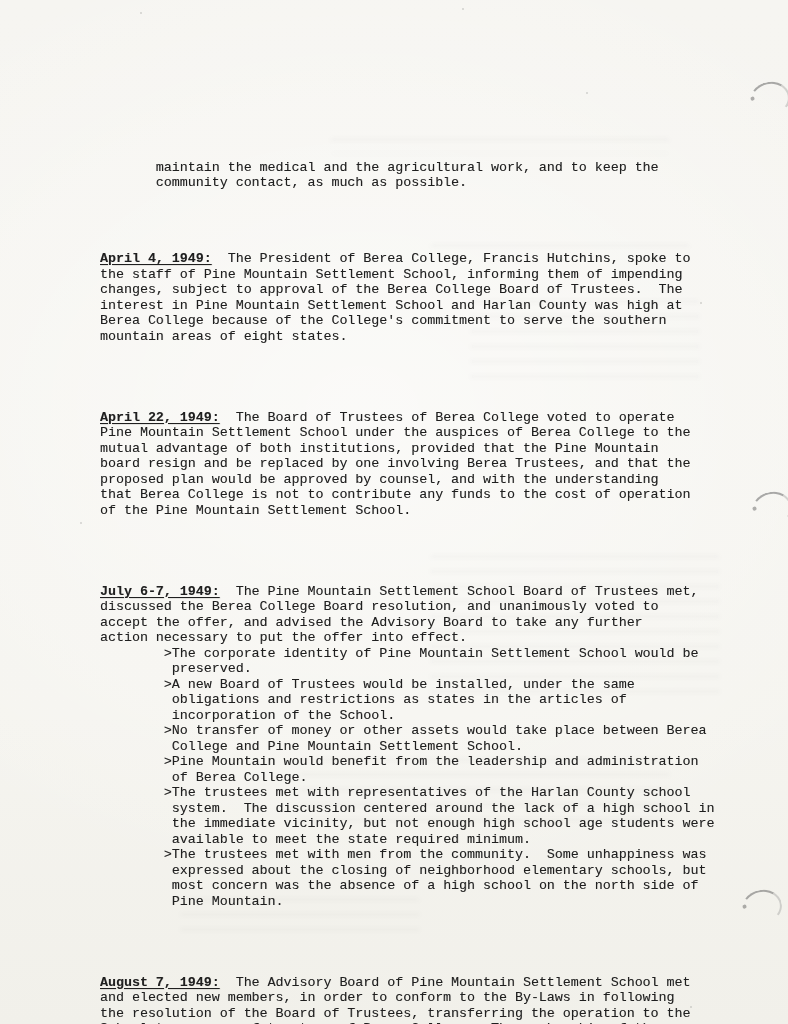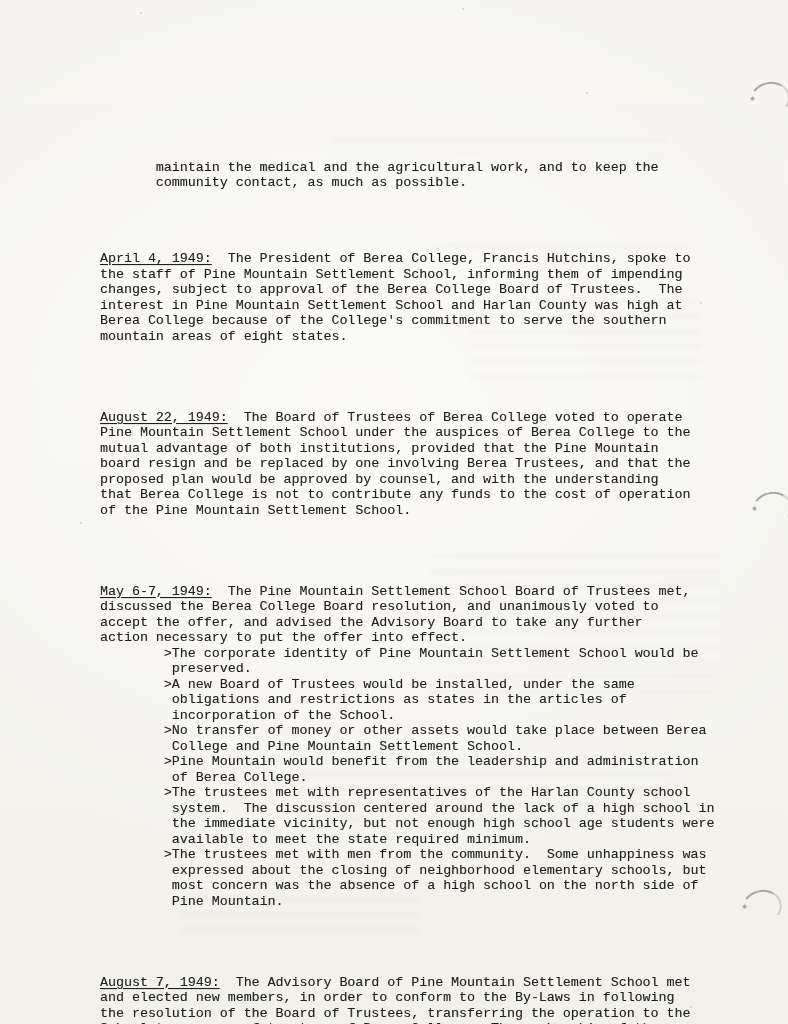--- a/index.html
+++ b/index.html
@@ -23,21 +23,21 @@
     left: 100px; top: 113px;
     width: 660px;
     font-size: 13.3px;
     line-height: 15.5px;
     color: #1f1f1f;
     white-space: pre-wrap;
     text-shadow: 0.3px 0.3px 0 rgba(40,40,40,0.35);
   }
   .cont  { margin: 0 0 14px 0; }
   .entry { margin: 0 0 19px 0; }
-  .date  { text-decoration: underline; text-underline-offset: 2px; }
+  .date  { text-decoration: underline; text-underline-offset: 2px; font-weight: bold; }
   
   .watermark {
     position: absolute;
     left: 444px; top: 961px;
     font-family: "Liberation Sans", sans-serif;
     font-size: 18px; line-height: 22px;
     letter-spacing: 0.4px;
     color: #b3b3b3;
   }
   
@@ -93,29 +93,29 @@
     <p class="cont">       maintain the medical and the agricultural work, and to keep the
        community contact, as much as possible.</p>
 
     <p class="entry"><span class="date">April 4, 1949:</span><span class="body">  The President of Berea College, Francis Hutchins, spoke to
 the staff of Pine Mountain Settlement School, informing them of impending
 changes, subject to approval of the Berea College Board of Trustees.  The
 interest in Pine Mountain Settlement School and Harlan County was high at
 Berea College because of the College's commitment to serve the southern
 mountain areas of eight states.</span></p>
 
-    <p class="entry"><span class="date">August 22, 1949:</span><span class="body">  The Board of Trustees of Berea College voted to operate
+    <p class="entry"><span class="date">April 22, 1949:</span><span class="body">  The Board of Trustees of Berea College voted to operate
 Pine Mountain Settlement School under the auspices of Berea College to the
 mutual advantage of both institutions, provided that the Pine Mountain
 board resign and be replaced by one involving Berea Trustees, and that the
 proposed plan would be approved by counsel, and with the understanding
 that Berea College is not to contribute any funds to the cost of operation
 of the Pine Mountain Settlement School.</span></p>
 
-    <p class="entry"><span class="date">May 6-7, 1949:</span><span class="body">  The Pine Mountain Settlement School Board of Trustees met,
+    <p class="entry"><span class="date">July 6-7, 1949:</span><span class="body">  The Pine Mountain Settlement School Board of Trustees met,
 discussed the Berea College Board resolution, and unanimously voted to
 accept the offer, and advised the Advisory Board to take any further
 action necessary to put the offer into effect.
         &gt;The corporate identity of Pine Mountain Settlement School would be
          preserved.
         &gt;A new Board of Trustees would be installed, under the same
          obligations and restrictions as states in the articles of
          incorporation of the School.
         &gt;No transfer of money or other assets would take place between Berea
          College and Pine Mountain Settlement School.

